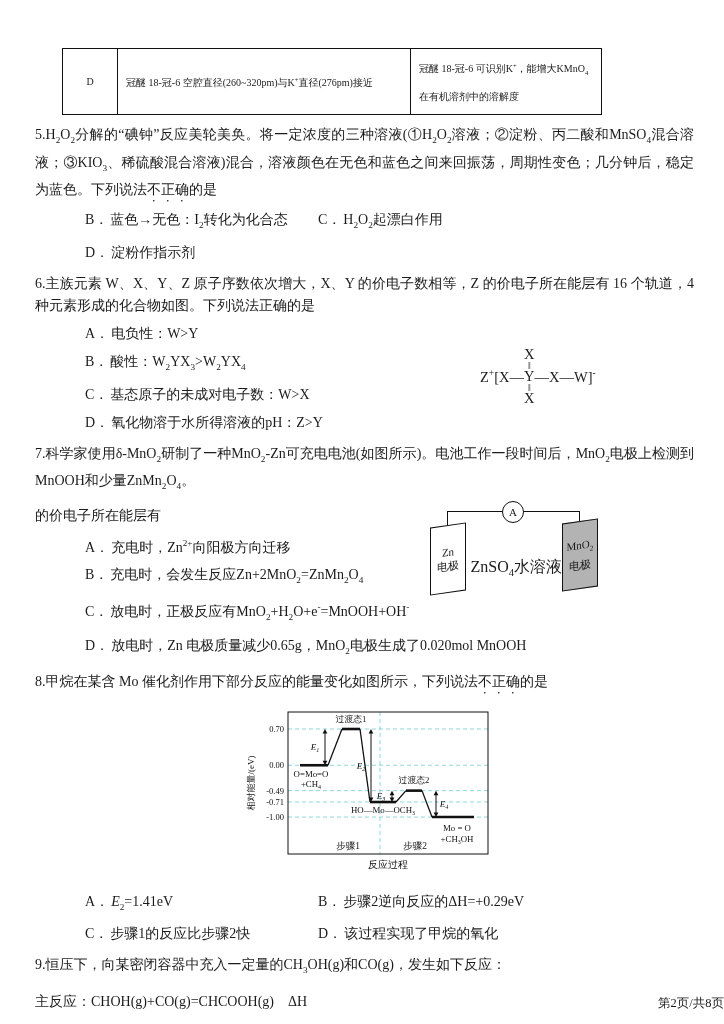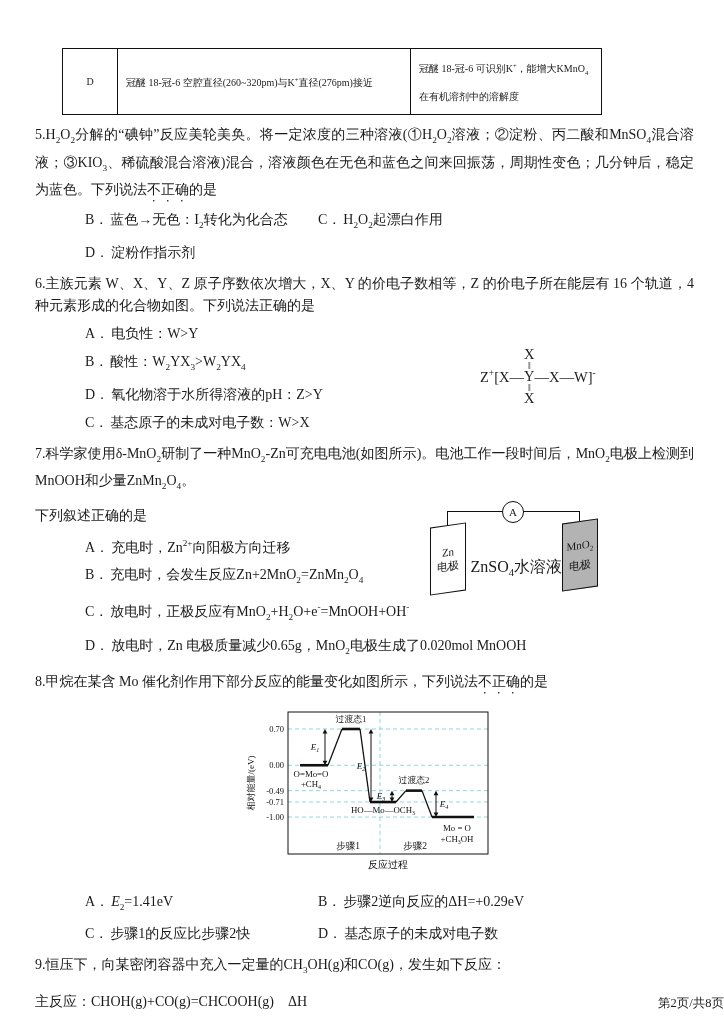--- a/index.html
+++ b/index.html
@@ -72,40 +72,40 @@
       <div class="opt"><span class="olab">C．</span><span>H<sub>2</sub>O<sub>2</sub>起漂白作用</span></div>
       <div class="opt"><span class="olab">D．</span><span>淀粉作指示剂</span></div>
     </div>
   </section>
 
   <section class="question">
     <p class="stem">6.主族元素 W、X、Y、Z 原子序数依次增大，X、Y 的价电子数相等，Z 的价电子所在能层有 16 个轨道，4 种元素形成的化合物如图。下列说法正确的是</p>
     <div class="optlist q-rel">
       <div class="opt"><span class="olab">A．</span><span>电负性：W&gt;Y</span></div>
       <div class="opt"><span class="olab">B．</span><span>酸性：W<sub>2</sub>YX<sub>3</sub>&gt;W<sub>2</sub>YX<sub>4</sub></span></div>
+      <div class="opt"><span class="olab">C．</span><span>基态原子的未成对电子数：W&gt;X</span></div>
       <div class="opt"><span class="olab">D．</span><span>氧化物溶于水所得溶液的pH：Z&gt;Y</span></div>
-      <div class="opt"><span class="olab">C．</span><span>基态原子的未成对电子数：W&gt;X</span></div>
       <div class="struct">
         <span>Z<sup>+</sup>[X—</span>
           <span class="ycol">
             <span class="satom">X</span>
             <span class="bond">‖</span>
             <span class="satom">Y</span>
             <span class="bond">‖</span>
             <span class="satom">X</span>
           </span>
           <span>—X—W]<sup>-</sup></span>
       </div>
     </div>
   </section>
 
   <section class="question">
     <p class="stem">7.科学家使用δ-MnO<sub>2</sub>研制了一种MnO<sub>2</sub>-Zn可充电电池(如图所示)。电池工作一段时间后，MnO<sub>2</sub>电极上检测到MnOOH和少量ZnMn<sub>2</sub>O<sub>4</sub>。</p>
     <div class="q-rel">
-      <p class="lead" style="margin-top:8px;">下列叙述正确的是</p>
+      <p class="lead" style="margin-top:8px;">的价电子所在能层有</p>
       <div class="optlist">
         <div class="opt"><span class="olab">A．</span><span>充电时，Zn<sup>2+</sup>向阳极方向迁移</span></div>
         <div class="opt"><span class="olab">B．</span><span>充电时，会发生反应Zn+2MnO<sub>2</sub>=ZnMn<sub>2</sub>O<sub>4</sub></span></div>
         <div class="opt"><span class="olab">C．</span><span>放电时，正极反应有MnO<sub>2</sub>+H<sub>2</sub>O+e<sup>-</sup>=MnOOH+OH<sup>-</sup></span></div>
         <div class="opt"><span class="olab">D．</span><span>放电时，Zn 电极质量减少0.65g，MnO<sub>2</sub>电极生成了0.020mol MnOOH</span></div>
       </div>
       <div class="battery">
         <div class="wire-h"></div>
         <div class="wire-vl"></div>
         <div class="wire-vr"></div>
@@ -176,21 +176,21 @@
           <text x="108" y="147" font-size="9.5" text-anchor="middle"><tspan>步骤1</tspan></text>
           <text x="175" y="147" font-size="9.5" text-anchor="middle"><tspan>步骤2</tspan></text>
           <text x="148" y="166" font-size="10" text-anchor="middle"><tspan>反应过程</tspan></text>
           <text x="14" y="81" font-size="9" text-anchor="middle" transform="rotate(-90 14 81)"><tspan>相对能量/(eV)</tspan></text>
         </svg>
     </div>
     <div class="opt-grid">
       <div class="opt"><span class="olab">A．</span><span><i class="it">E</i><sub>2</sub>=1.41eV</span></div>
       <div class="opt"><span class="olab">B．</span><span>步骤2逆向反应的ΔH=+0.29eV</span></div>
       <div class="opt"><span class="olab">C．</span><span>步骤1的反应比步骤2快</span></div>
-      <div class="opt"><span class="olab">D．</span><span>基态原子的未成对电子数</span></div>
+      <div class="opt"><span class="olab">D．</span><span>该过程实现了甲烷的氧化</span></div>
     </div>
   </section>
 
   <section class="question">
     <p class="stem">9.恒压下，向某密闭容器中充入一定量的CH<sub>3</sub>OH(g)和CO(g)，发生如下反应：</p>
     <p class="eq">主反应：CHOH(g)+CO(g)=CHCOOH(g)　ΔH</p>
 
   </section>
 
 </div>

